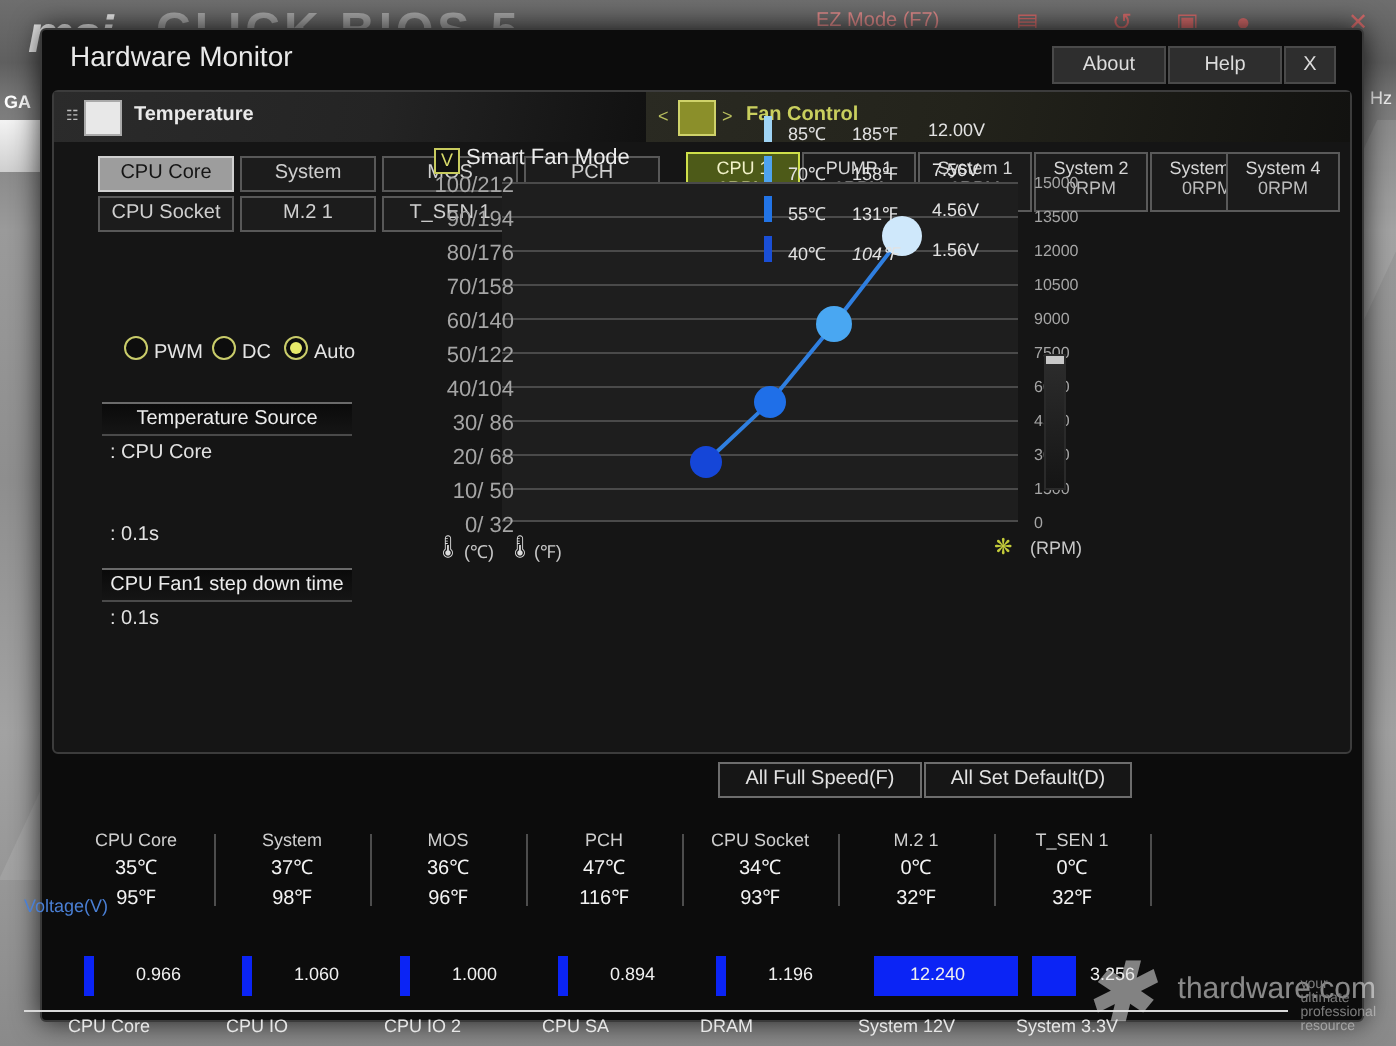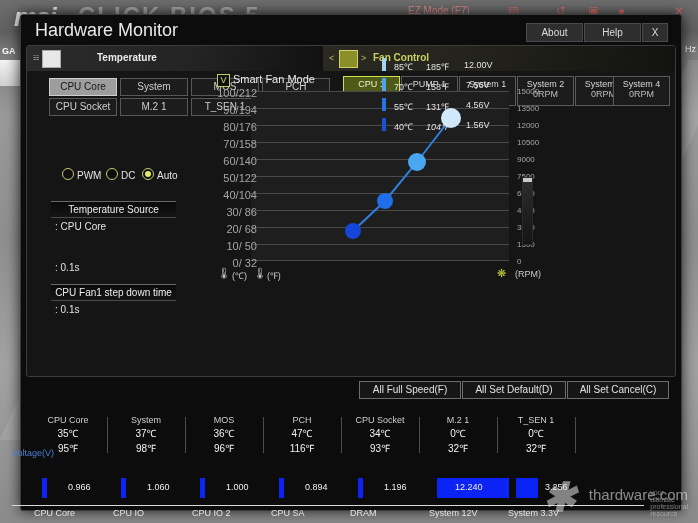--- a/index.html
+++ b/index.html
@@ -43,21 +43,21 @@
   }
   
   #hw-monitor{
     position:absolute;left:20px;top:14px;width:660px;height:495px;
     background:#0c0c0c;border:1px solid #3a3a3a;border-radius:3px;
     box-shadow:0 0 14px rgba(0,0,0,.8);
   }
   
   #titlebar{position:relative;height:30px;}
   #titlebar .title{
-    position:absolute;left:14px;top:5px;font-size:18px;color:#e9e9e9;
+    position:absolute;left:14px;top:5px;font-size:14px;color:#e9e9e9;
   }
   .tb-btn{
     position:absolute;top:8px;height:17px;line-height:17px;
     background:#2e2e2e;border:1px solid #4a4a4a;color:#dcdcdc;
     font-size:10px;text-align:center;cursor:pointer;
   }
   #btn-about{left:505px;width:55px;}
   #btn-help{left:563px;width:55px;}
   #btn-close{left:621px;width:24px;}
   
@@ -210,21 +210,21 @@
     <div class="tb-btn" id="btn-help">Help</div>
     <div class="tb-btn" id="btn-close">X</div>
   </div>
 
   <div id="panel">
 
     <div id="tabsrow">
       <div id="tab-temp">
         <span style="position:absolute;left:6px;top:8px;font-size:7px;color:#bdbdbd;">☷</span>
         <span class="mini-ico" style="left:15px;"></span>
-        <span class="tablabel" style="left:40px;color:#eaeaea;margin-left:30px;">Temperature</span>
+        <span class="tablabel" style="left:40px;color:#eaeaea;">Temperature</span>
       </div>
       <div id="tab-fan">
         <span style="position:absolute;left:6px;top:7px;font-size:9px;color:#b9bf5e;">&lt;</span>
         <span class="mini-ico olive" style="left:16px;"></span>
         <span style="position:absolute;left:38px;top:7px;font-size:9px;color:#b9bf5e;">&gt;</span>
         <span class="tablabel" style="left:50px;color:#c9cf5e;">Fan Control</span>
       </div>
     </div>
 
     <div class="sbtn sel" style="left:22px;top:32px;width:66px;">CPU Core</div>
@@ -373,21 +373,20 @@
         <span class="lbar" style="background:#1a4fd6;"></span>
         <span class="lc" style="left:12px;">40℃</span>
         <span class="lc" style="left:44px;font-style:italic;">104℉</span>
         <span class="lc" style="left:84px;">1.56V</span>
       </div>
     </div>
   </div>
 
   <div class="abtn" style="left:441px;top:366px;width:102px;">All Set Default(D)</div>
   <div class="abtn" style="left:338px;top:366px;width:100px;">All Full Speed(F)</div>
-  <div class="abtn" style="left:546px;top:366px;width:100px;">All Set Cancel(C)</div>
 
   <div id="tsum">
     <div class="tcell" style="left:0px;">
       <span class="n">CPU Core</span>
       <span class="c">35℃</span>
       <span class="f">95℉</span>
     </div>
     <div class="tsep" style="left:76px;"></div>
     <div class="tcell" style="left:78px;">
       <span class="n">System</span>

